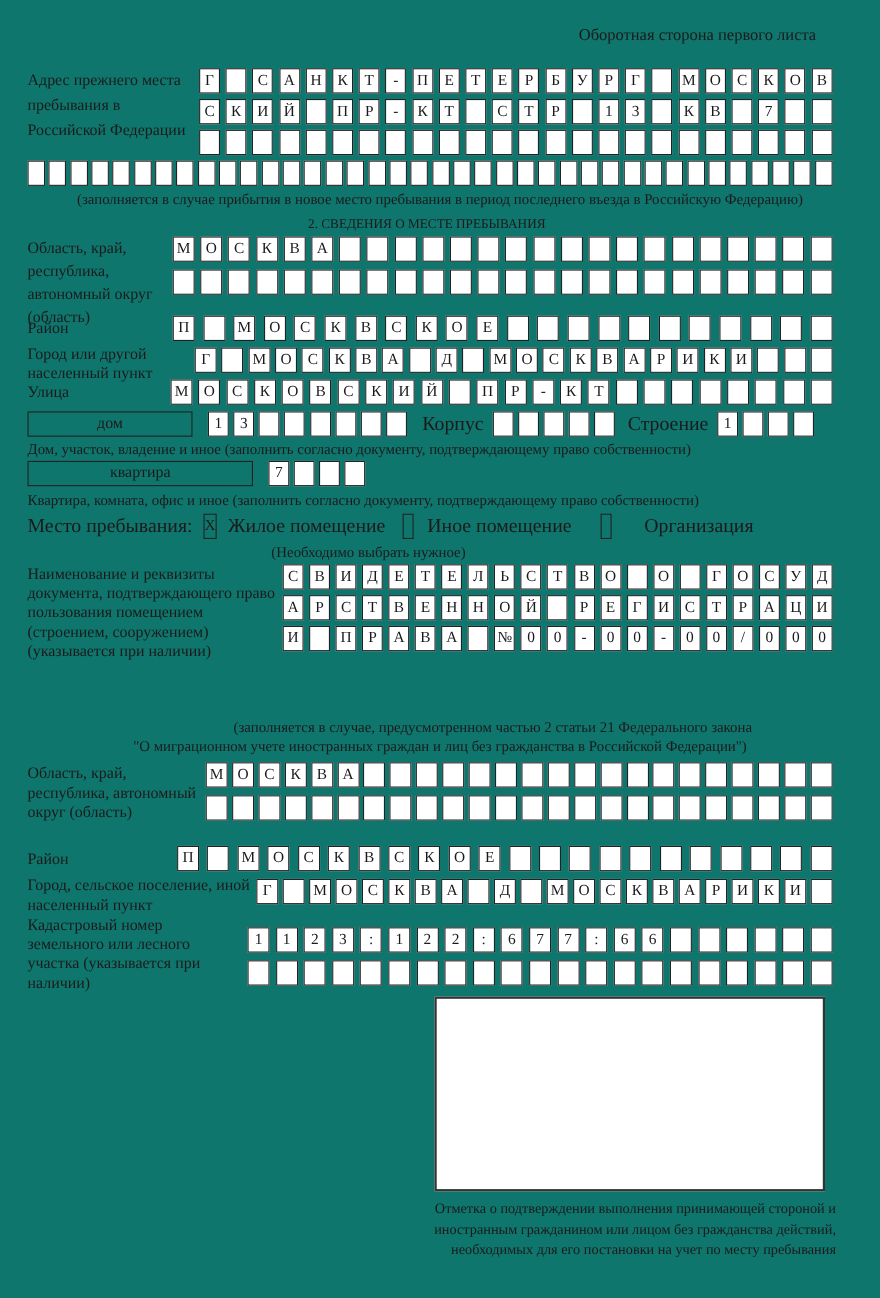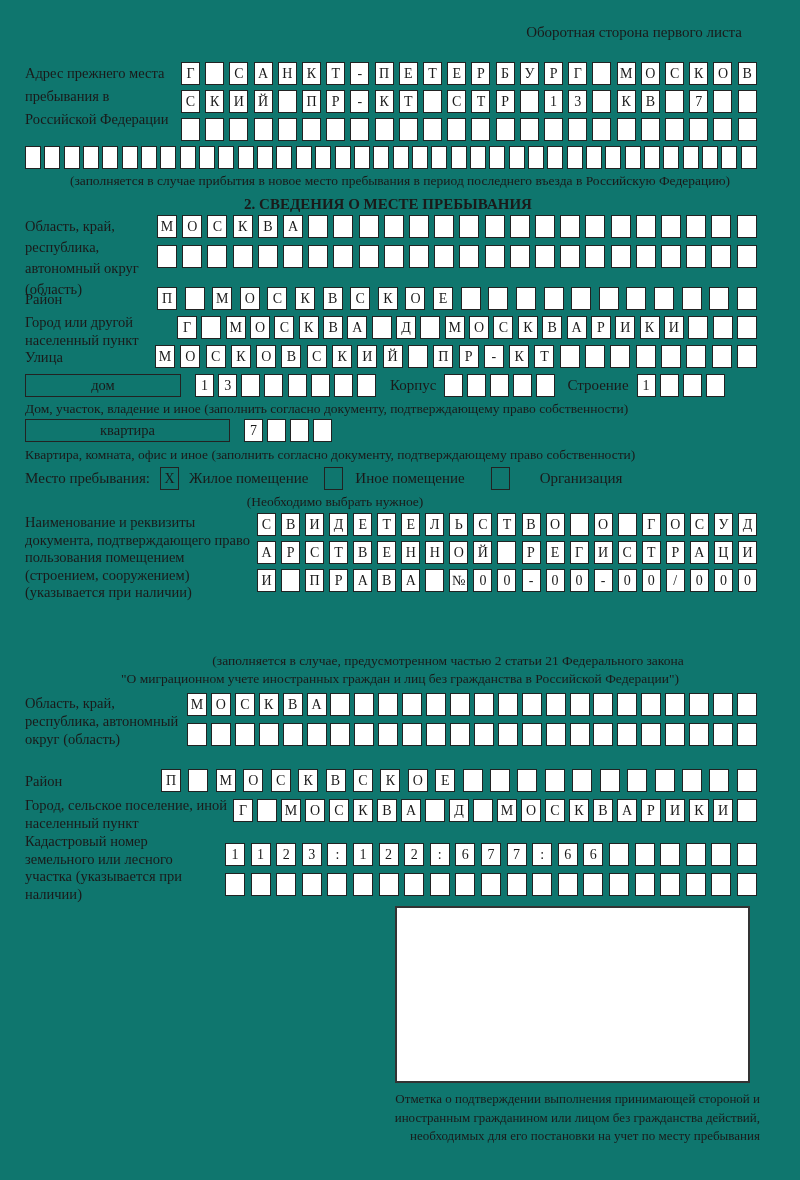--- a/index.html
+++ b/index.html
@@ -10,37 +10,37 @@
     overflow:hidden;
   }
   .abs{position:absolute;}
   .hdr-note{font-size:15px; text-align:right;}
   .lbl{font-size:14.5px; line-height:23px;}
   .lbl.tight{line-height:17.5px;}
   .lbl.mid{line-height:21px;}
   .lbl.r2{line-height:18px;}
   .note{font-size:13.5px; text-align:center; width:800px; left:0;}
   .caption{font-size:13.5px;}
-  .sec-title{font-size:15px; font-weight:bold; text-align:center; width:776px; left:0;}
+  .sec-title{font-size:12px; font-weight:normal; text-align:center; width:776px; left:0;}
   .cells{display:flex; justify-content:space-between;}
   .cell{
     box-sizing:border-box; flex:0 0 auto; width:19px; height:23px;
     border:1.6px solid #222; background:#fff;
     display:flex; align-items:center; justify-content:center;
     font-size:14px; line-height:1;
   }
   .cells.w20 .cell{width:20px;}
   .cells.w16 .cell{width:16px;}
   .fieldbox{
     box-sizing:border-box; height:23px; border:1.6px solid #222;
     display:flex; align-items:center; justify-content:center; font-size:14.5px;
   }
   .inline-row{display:flex; align-items:center;}
   .inline-row .cells{flex:0 0 auto;}
-  .inline-lbl{font-size:15px; white-space:nowrap;}
+  .inline-lbl{font-size:18px; white-space:nowrap;}
   .chk{
     box-sizing:border-box; width:19px; height:23px; border:1.6px solid #222;
     display:flex; align-items:center; justify-content:center; font-size:14px;
   }
   .bigbox{box-sizing:border-box; border:2px solid #333; background:#fff;}
   .confirm-caption{font-size:13px; line-height:18.5px; text-align:right;}
 </style>
 </head>
 <body>
 

